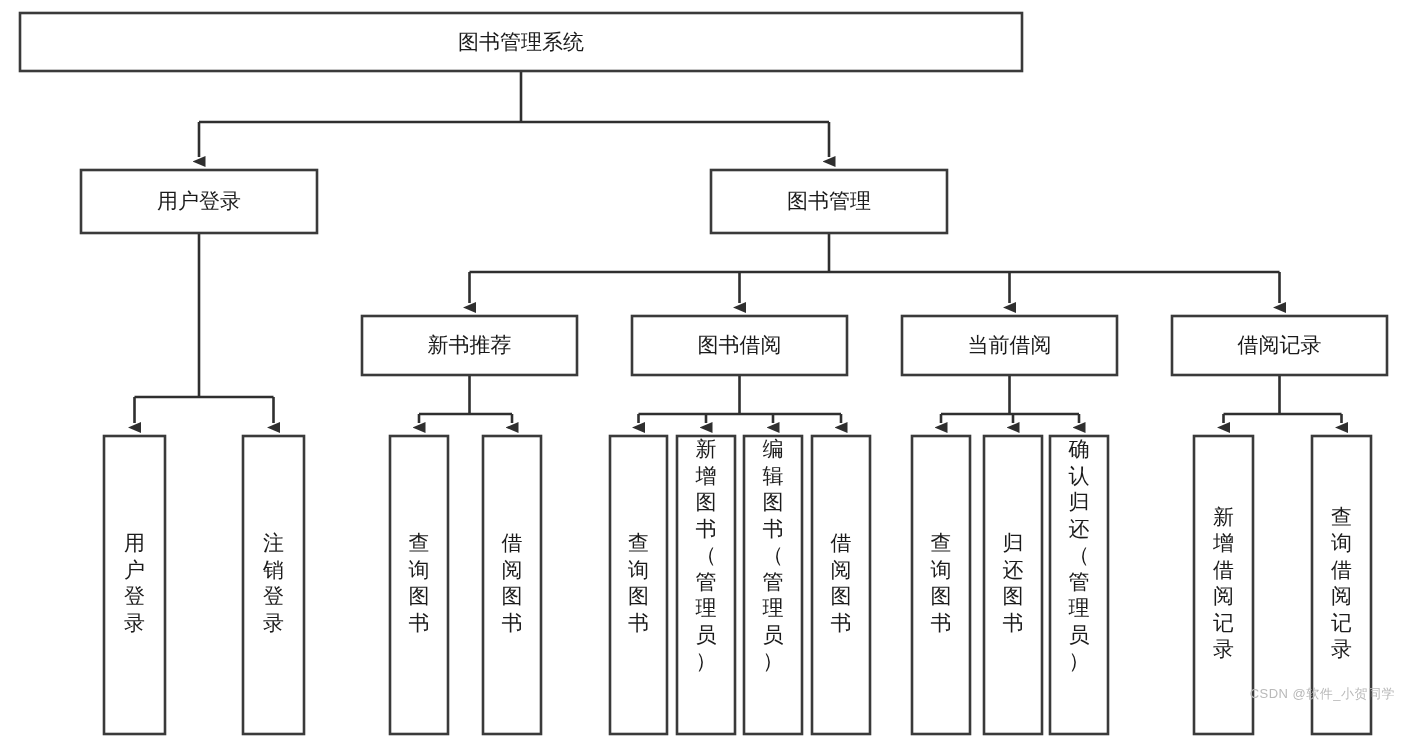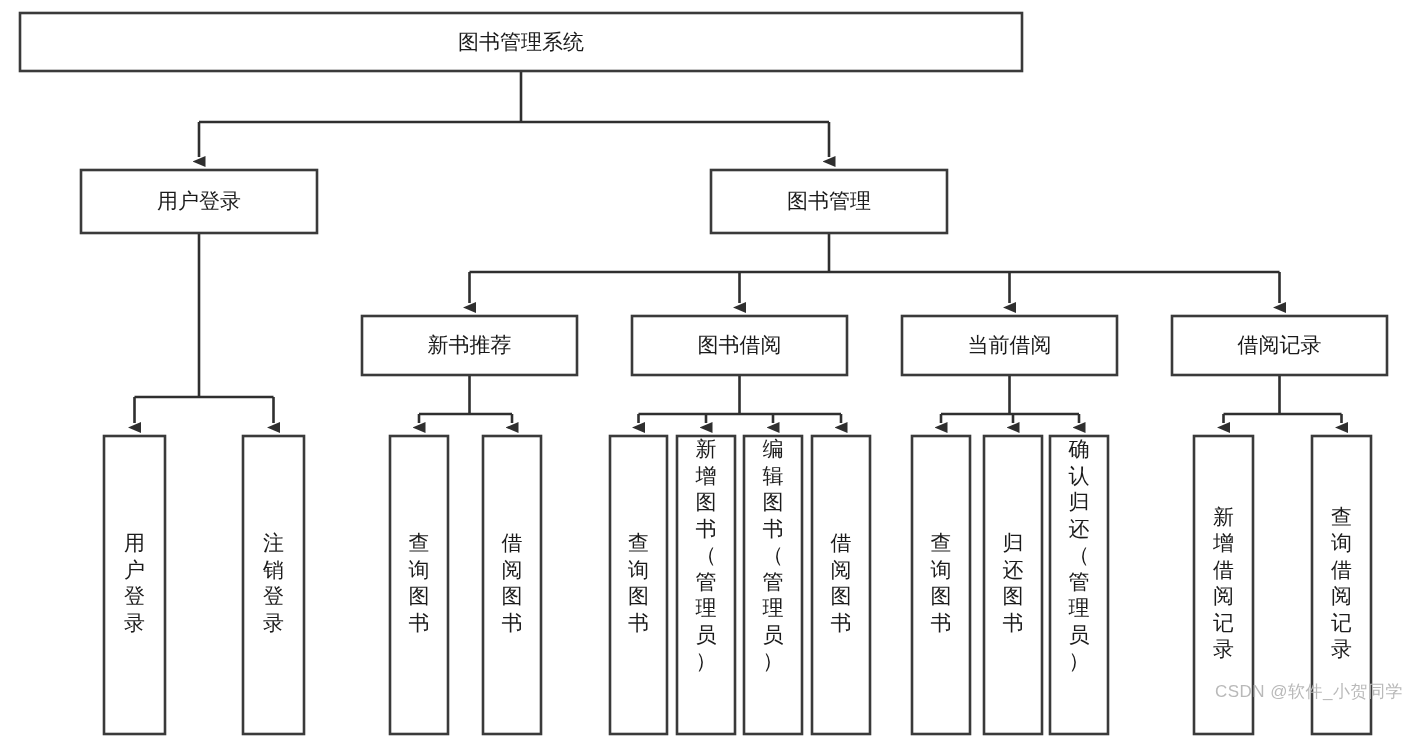--- a/index.html
+++ b/index.html
@@ -46,24 +46,24 @@
     dominant-baseline: middle;
   }
   .node-label-v {
     font-family: "Liberation Sans", "DejaVu Sans", sans-serif;
     font-size: 21px;
     fill: #1b1b1b;
     text-anchor: middle;
   }
   .watermark {
     position: absolute;
-    right: 2px;
+    right: 10px;
     bottom: 6px;
     font-family: "Liberation Sans", "DejaVu Sans", sans-serif;
-    font-size: 17px;
+    font-size: 13px;
     color: #b9b9b9;
     letter-spacing: 0.5px;
     white-space: nowrap;
     margin-top: 32px;
   }
 </style>
 </head>
 <body>
 
 <div id="diagram-root">

